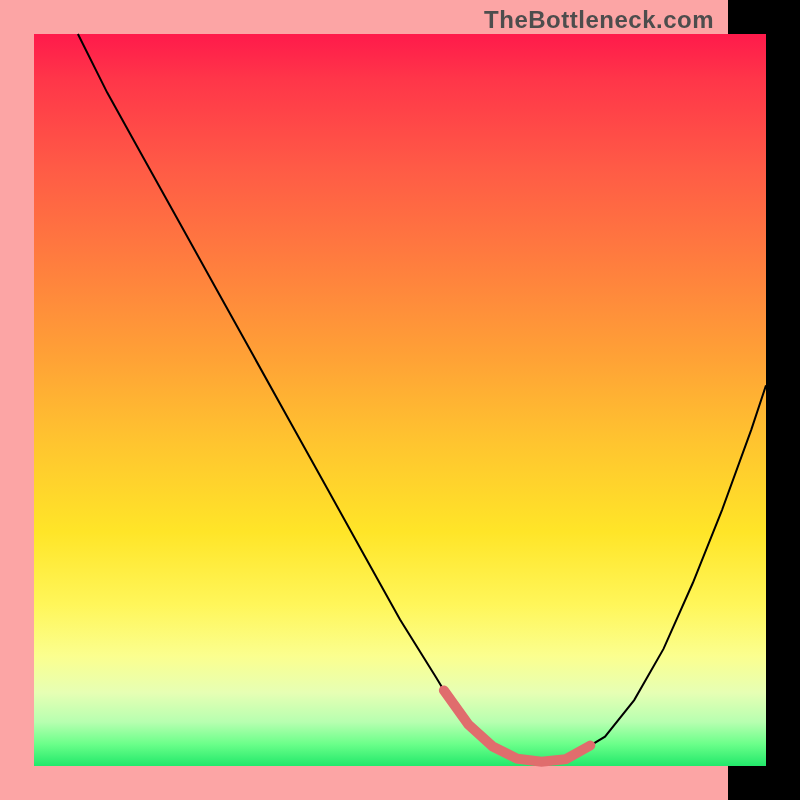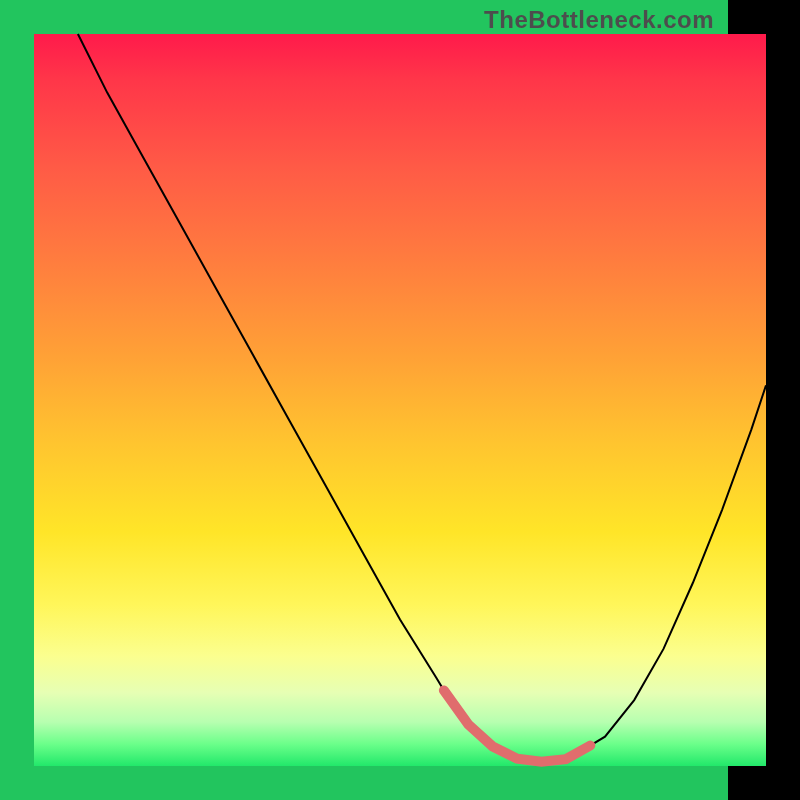--- a/index.html
+++ b/index.html
@@ -8,21 +8,21 @@
     width: 800px;
     height: 800px;
     background: #000;
     overflow: hidden;
     font-family: Arial, Helvetica, sans-serif;
   }
   .frame {
     position: relative;
     width: 728px;
     height: 800px;
-    background: #22c55e;
+    background: #fca5a5;
   }
   .watermark {
     position: absolute;
     top: 6px;
     right: 14px;
     color: #4d4d4d;
     font-size: 24px;
     font-weight: 600;
     letter-spacing: 0.5px;
     user-select: none;

